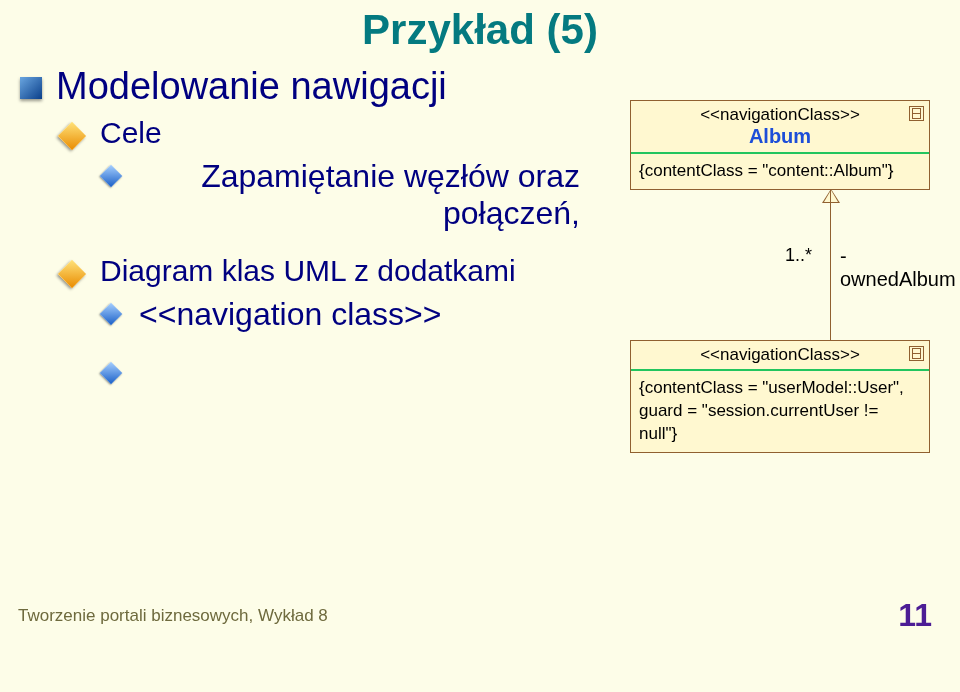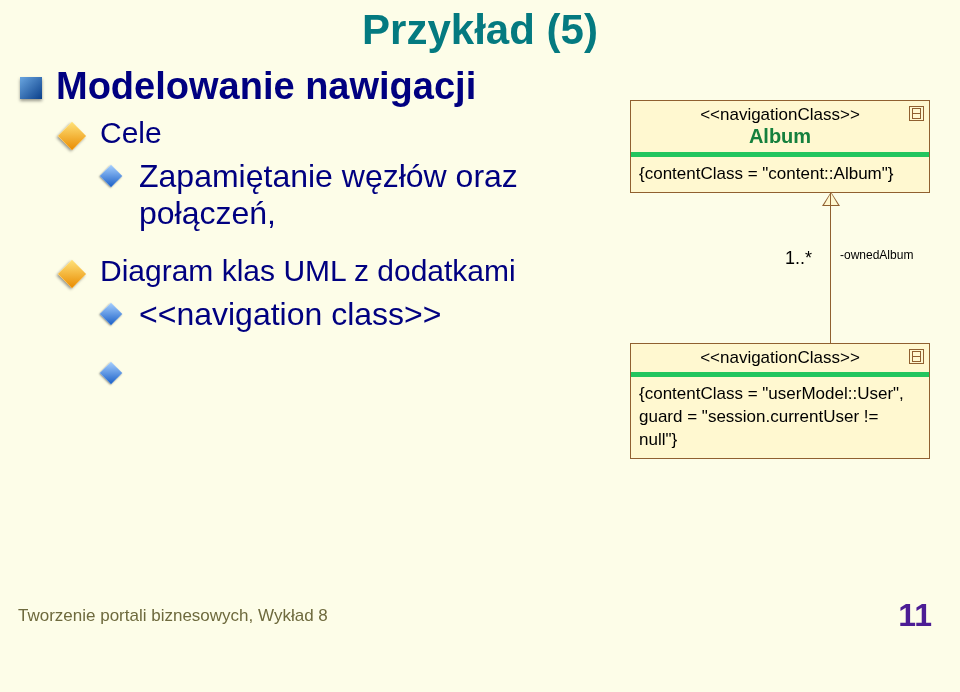--- a/index.html
+++ b/index.html
@@ -32,23 +32,23 @@
     position: absolute;
     top: 65px;
     left: 20px;
     width: 560px;
   }
   .l1, .l2, .l3 {
     display: flex;
     align-items: flex-start;
     margin-bottom: 8px;
   }
-  .l1 { margin-left: 0; font-weight: bold; }
+  .l1 { margin-left: 0; }
   .l2 { margin-left: 40px; }
-  .l3 { margin-left: 80px; margin-bottom: 22px; }
+  .l3 { margin-left: 80px; margin-bottom: 22px; text-align: right; }
   .l1 .txt { font-size: 38px; color: #000080; }
   .l2 .txt { font-size: 30px; color: #000080; }
   .l3 .txt { font-size: 32px; color: #000080; }
   .bullet {
     margin-right: 14px;
     margin-top: 6px;
     flex-shrink: 0;
   }
   .sq {
     width: 22px; height: 22px;
@@ -78,27 +78,27 @@
     font-family: Arial, sans-serif;
   }
   .class-box {
     border: 1px solid #906030;
     background: #fff8d0;
     width: 300px;
     margin-left: 60px;
     box-sizing: border-box;
   }
   .cb-section {
-    border-bottom: 5px solid #22c55e;
+    border-bottom: 2px solid #22c55e;
     padding: 4px 24px;
     position: relative;
   }
   .cb-section:last-child { border-bottom: none; }
   .stereo { text-align: center; font-size: 17px; color: #000; }
-  .cname { text-align: center; font-weight: bold; font-size: 20px; color:#15803d; }
+  .cname { text-align: center; font-weight: bold; font-size: 20px; color:#1d4ed8; }
   .attrs { font-size: 17px; color:#000; padding:6px 8px; line-height:1.35; }
   .corner-icon {
     position: absolute;
     right: 5px; top: 5px;
     width: 13px; height: 13px;
     border: 1px solid #906030;
   }
   .corner-icon::before, .corner-icon::after {
     content: "";
     position: absolute;
@@ -136,21 +136,21 @@
     border-right: 9px solid transparent;
     border-bottom: 14px solid #906030;
   }
   .mult {
     position: absolute;
     font-size: 18px; color:#000;
     left: 155px; top: 55px;
   }
   .role {
     position: absolute;
-    font-size: 12px; color:#000;
+    font-size: 20px; color:#000;
     left: 210px; top: 55px;
   }
   .link-stereo {
     position: absolute;
     font-size: 18px; color:#000;
     left: -50px; top: 100px;
   }
   .footer-left {
     position: absolute;
     left: 18px; bottom: 14px;

